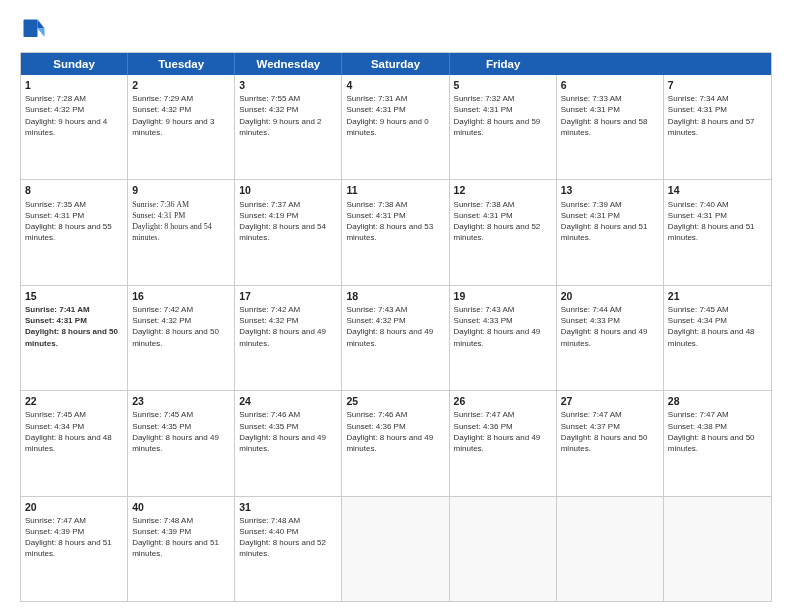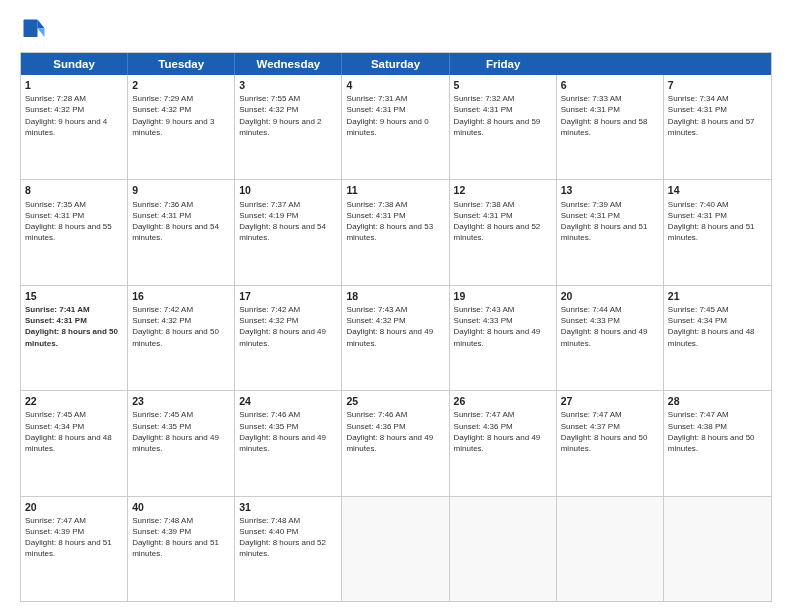--- a/index.html
+++ b/index.html
@@ -186,21 +186,21 @@
         </div>
         <div class="cal-row">
           <div class="cal-cell">
             <span class="day-num">8</span>
             <div class="cal-cell-text" style="white-space: pre-line;">Sunrise: 7:35 AM
 Sunset: 4:31 PM
 Daylight: 8 hours and 55 minutes.</div>
           </div>
           <div class="cal-cell">
             <span class="day-num">9</span>
-            <div class="cal-cell-text" style="white-space: pre-line;">Sunrise: 7:36 AM
+            <div class="cal-cell-text" style="white-space: pre-line; font-family: Liberation Serif, serif;">Sunrise: 7:36 AM
 Sunset: 4:31 PM
 Daylight: 8 hours and 54 minutes.</div>
           </div>
           <div class="cal-cell">
             <span class="day-num">10</span>
             <div class="cal-cell-text" style="white-space: pre-line;">Sunrise: 7:37 AM
 Sunset: 4:19 PM
 Daylight: 8 hours and 54 minutes.</div>
           </div>
           <div class="cal-cell">

